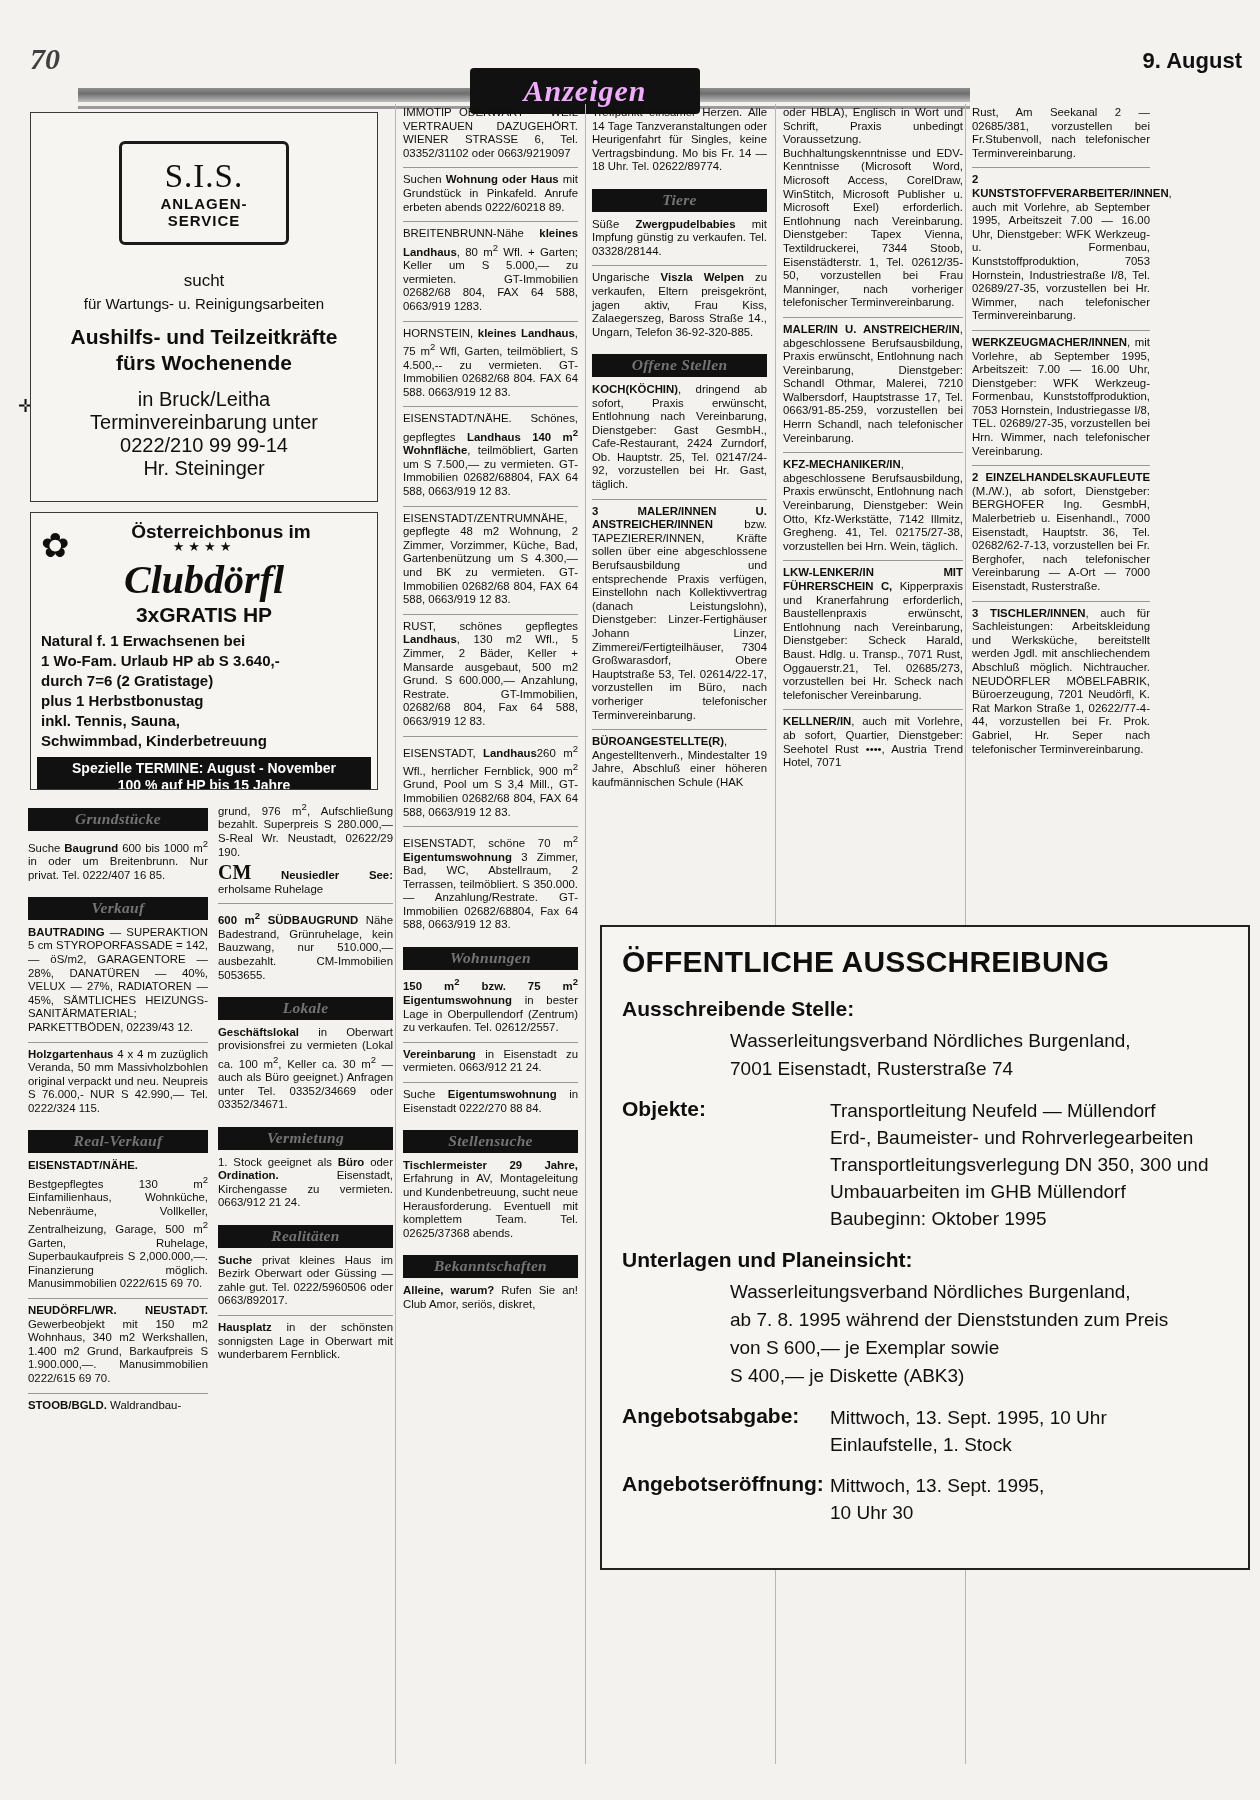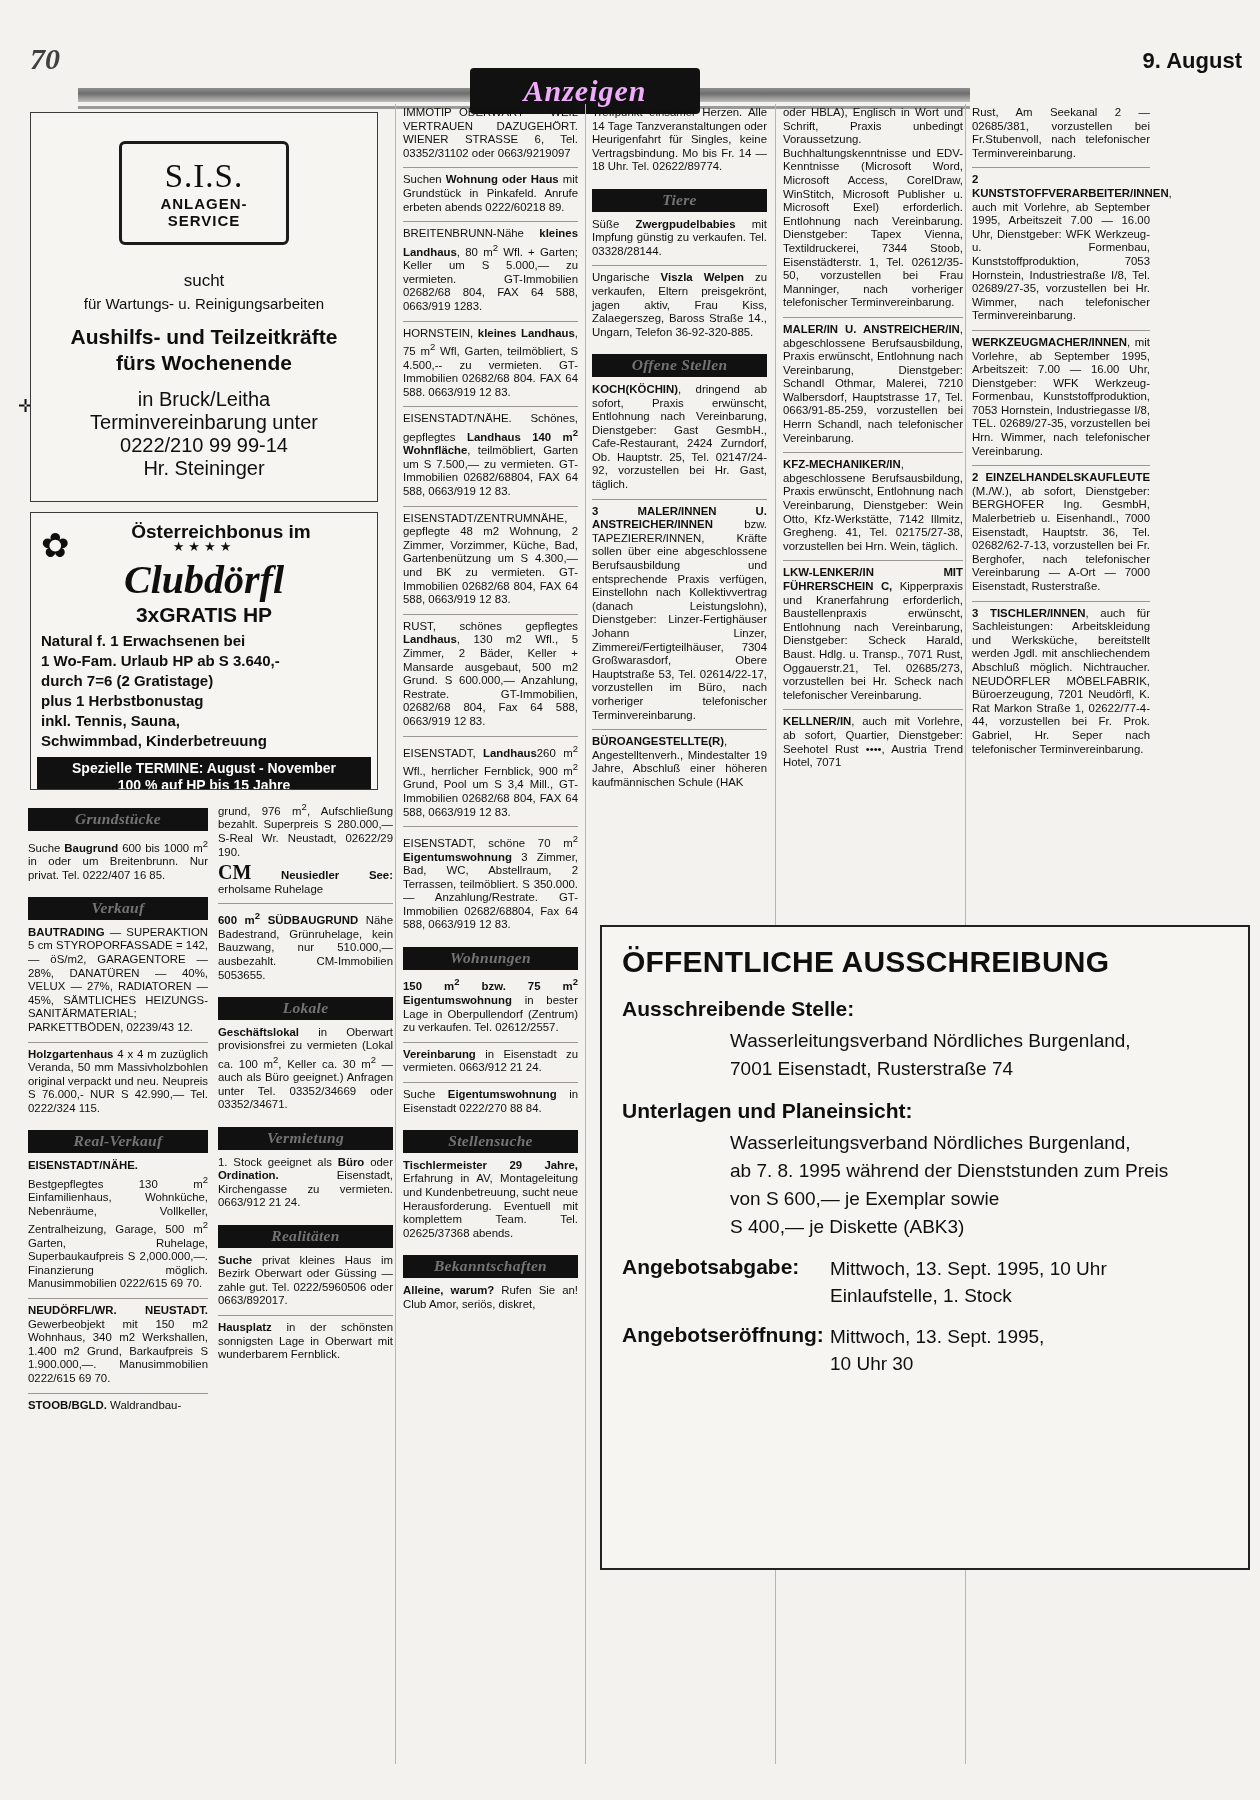--- a/index.html
+++ b/index.html
@@ -370,20 +370,24 @@
         <div class="ad">
           <p><b>3 TISCHLER/INNEN</b>, auch für Sachleistungen: Arbeitskleidung und Werksküche, bereitstellt werden Jgdl. mit anschliechendem Abschluß möglich. Nichtraucher. NEUDÖRFLER MÖBELFABRIK, Büroerzeugung, 7201 Neudörfl, K. Rat Markon Straße 1, 02622/77-4-44, vorzustellen bei Fr. Prok. Gabriel, Hr. Seper nach telefonischer Terminvereinbarung.</p>
         </div>
       </div>
   </div>
 
   <div class="tender">
     <h1>ÖFFENTLICHE AUSSCHREIBUNG</h1>
     <h2>Ausschreibende Stelle:</h2>
     <div class="indent" id="t-h1v">Wasserleitungsverband Nördliches Burgenland,<br>7001 Eisenstadt, Rusterstraße 74</div>
+    <div class="row" style="margin-top:14px;">
+      <div class="lbl">Objekte:</div>
+      <div class="val" id="t-objv">Transportleitung Neufeld — Müllendorf<br>Erd-, Baumeister- und Rohrverlegearbeiten<br>Transportleitungsverlegung DN 350, 300 und<br>Umbauarbeiten im GHB Müllendorf<br>Baubeginn: Oktober 1995</div>
+    </div>
     <h2>Unterlagen und Planeinsicht:</h2>
     <div class="indent" id="t-h2v">Wasserleitungsverband Nördliches Burgenland,<br>ab 7. 8. 1995 während der Dienststunden zum Preis<br>von S 600,— je Exemplar sowie<br>S 400,— je Diskette (ABK3)</div>
     <div class="row" style="margin-top:14px;">
       <div class="lbl">Angebotsabgabe:</div>
       <div class="val" id="t-offv">Mittwoch, 13. Sept. 1995, 10 Uhr<br>Einlaufstelle, 1. Stock</div>
     </div>
     <div class="row" style="margin-top:14px;">
       <div class="lbl">Angebotseröffnung:</div>
       <div class="val" id="t-openv">Mittwoch, 13. Sept. 1995,<br>10 Uhr 30</div>
     </div>

